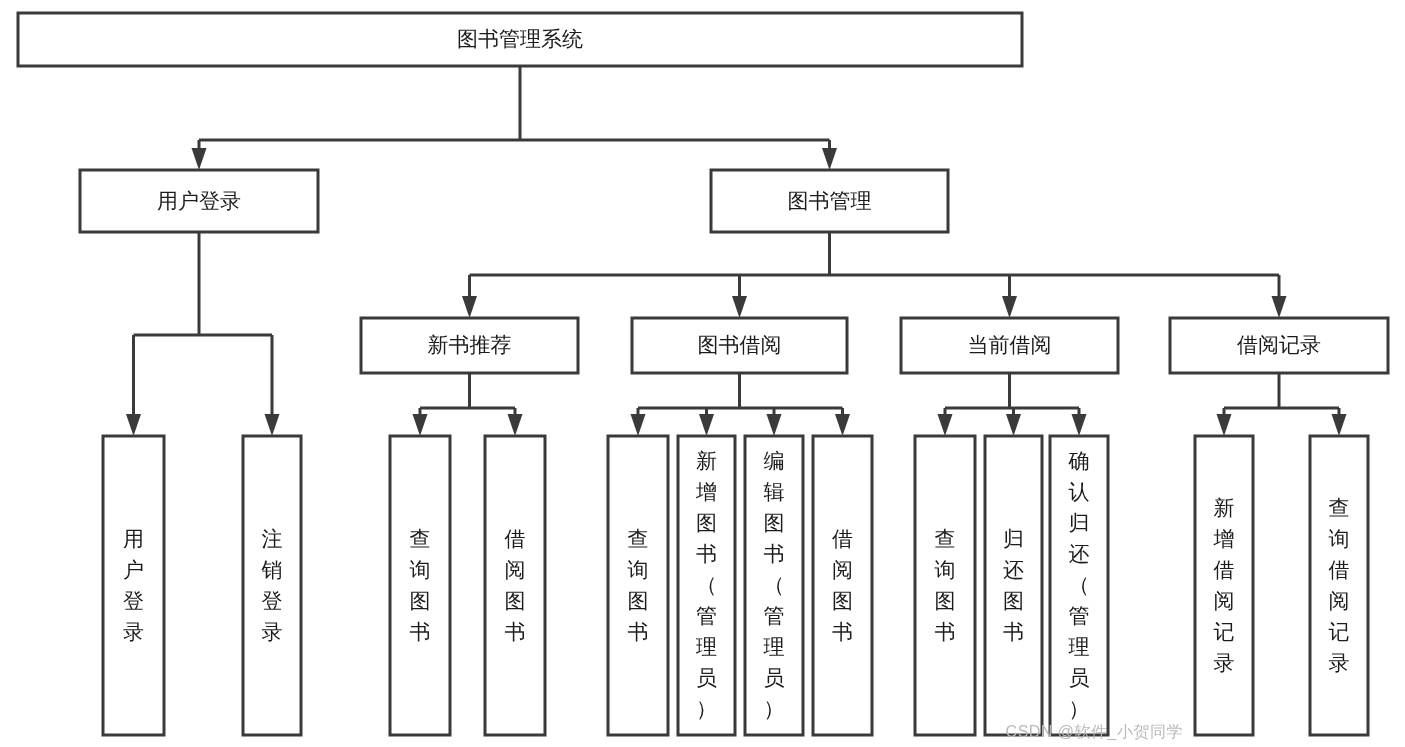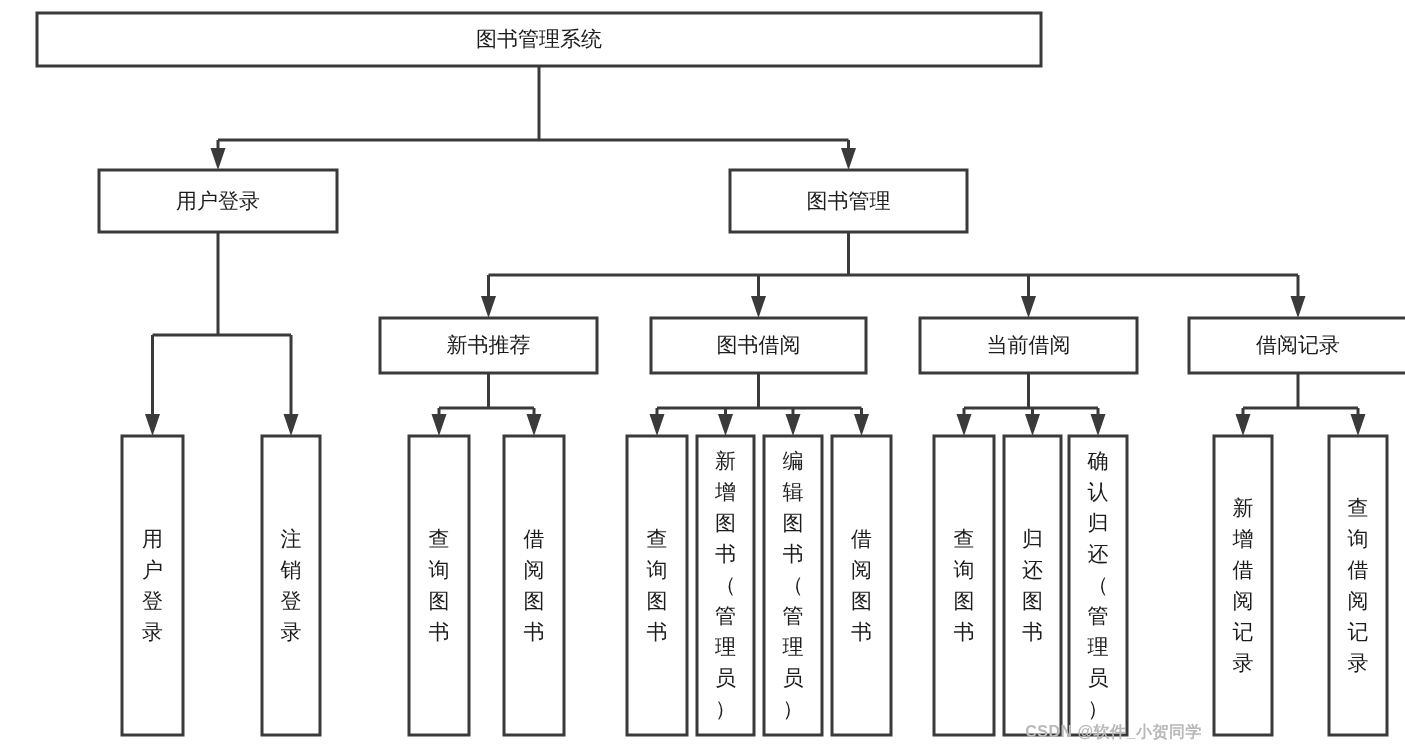--- a/index.html
+++ b/index.html
@@ -12,21 +12,20 @@
     width: 1405px;
     height: 747px;
     font-family: "Liberation Sans", "DejaVu Sans", sans-serif;
     overflow: hidden;
     position: relative;
   }
   #diagram-root {
     position: relative;
     width: 1191px;
     height: 747px;
-    margin-left: 19px;
   }
   svg.diagram-canvas {
     position: absolute;
     left: 0;
     top: 0;
     width: 1405px;
     height: 747px;
     display: block;
   }
   .node-box {
@@ -62,21 +61,20 @@
   .watermark {
     position: absolute;
     right: 8px;
     bottom: 4px;
     font-family: "Liberation Sans", "DejaVu Sans", sans-serif;
     font-size: 16px;
     color: #b9b9b9;
     letter-spacing: 0.5px;
     user-select: none;
     pointer-events: none;
-    font-weight: bold;
   }
 </style>
 </head>
 <body>
 
 <div id="diagram-root">
   <svg class="diagram-canvas" viewBox="0 0 1405 747" xmlns="http://www.w3.org/2000/svg">
     <g id="edge-layer">
         <g>
           <path class="connector-line" d="M 520 66 L 520 140"></path>

